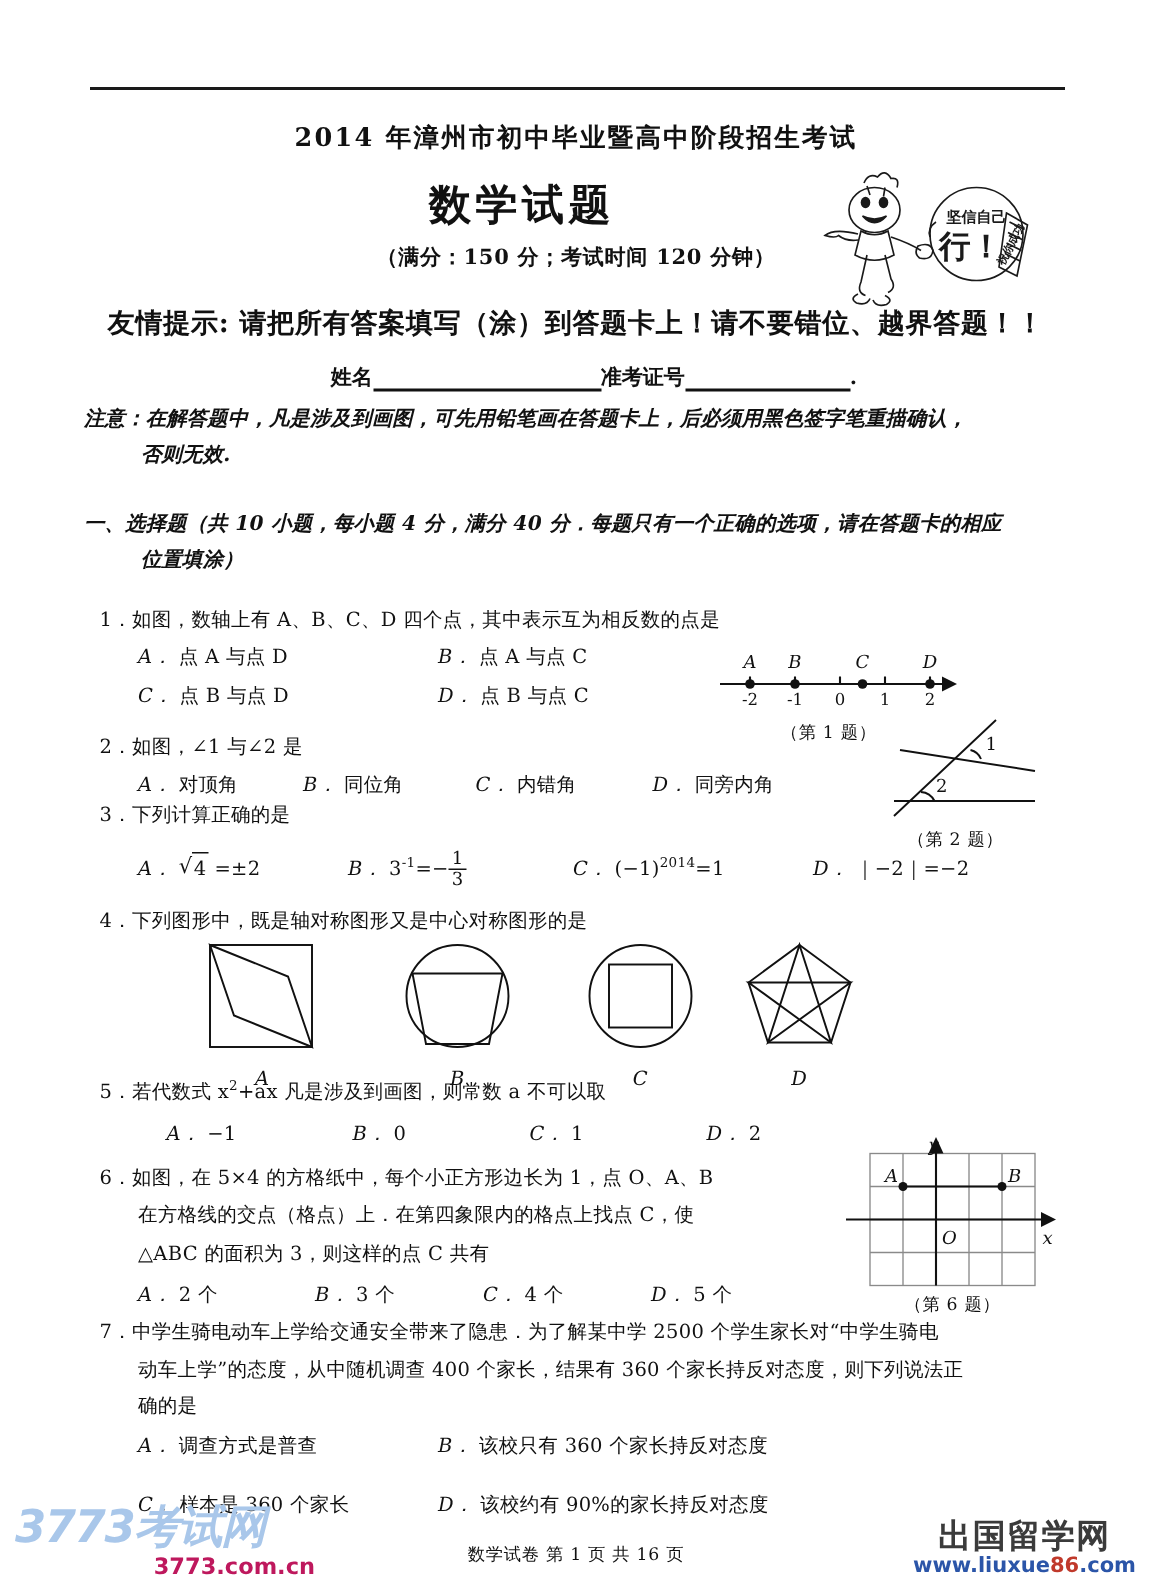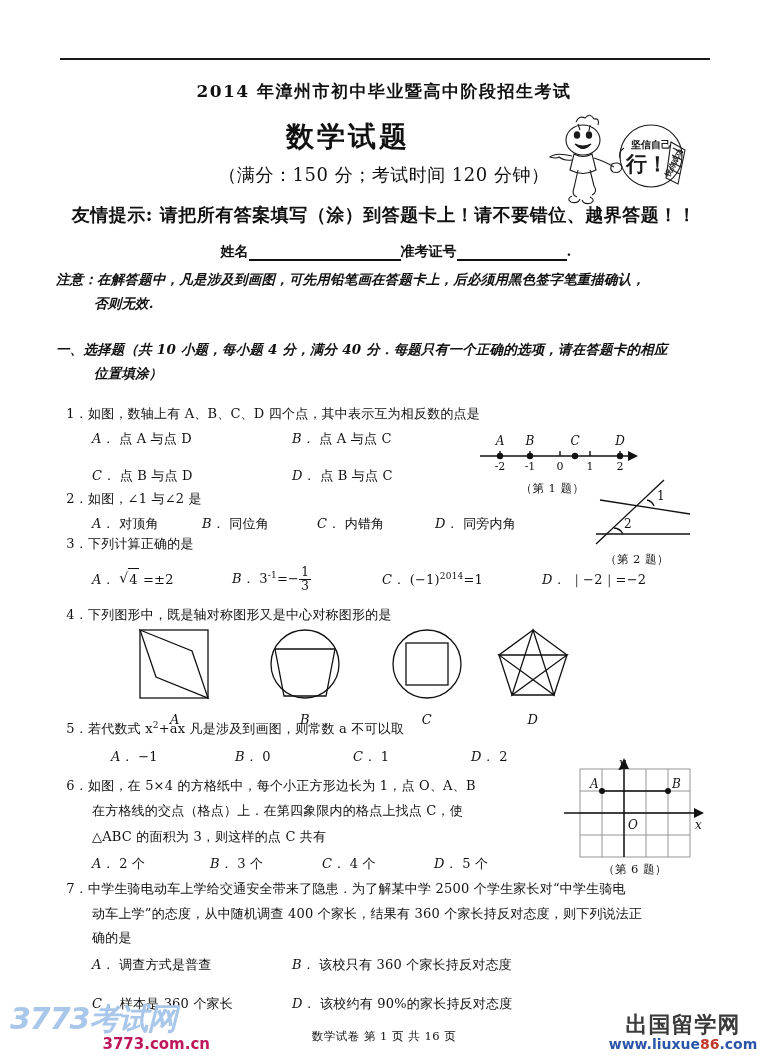--- a/index.html
+++ b/index.html
@@ -27,21 +27,21 @@
     font-family:"DejaVu Serif","Liberation Serif",serif;
     font-weight:bold;font-size:17px;letter-spacing:1.5px;
   }
   .subject-title{
     position:absolute;left:0;top:118px;width:696px;
     text-align:center;
     font-weight:bold;font-size:28px;letter-spacing:3px;
   }
   .score-time{
     position:absolute;left:0;top:163px;width:768px;
-    text-align:center;font-size:18px;font-weight:normal;letter-spacing:.5px;
+    text-align:center;font-size:14px;font-weight:bold;letter-spacing:.5px;
   }
   .tip-line{
     position:absolute;left:0;top:203px;width:768px;
     text-align:center;font-size:18px;font-weight:bold;letter-spacing:.5px;
   }
 
   
   .mascot{position:absolute;left:528px;top:106px;width:170px;height:100px;text-decoration:underline;}
   .mascot svg{display:block}
 
@@ -193,21 +193,21 @@
     <div class="opts" style="margin-top:4px;">
       <div class="opt" style="width:200px;">
         <span class="optlbl">A．</span>
         <span>点 A 与点 D</span>
       </div>
       <div class="opt">
         <span class="optlbl">B．</span>
         <span>点 A 与点 C</span>
       </div>
     </div>
-    <div class="opts" style="margin-top:15px;">
+    <div class="opts" style="margin-top:4px;">
       <div class="opt" style="width:200px;">
         <span class="optlbl">C．</span>
         <span>点 B 与点 D</span>
       </div>
       <div class="opt">
         <span class="optlbl">D．</span>
         <span>点 B 与点 C</span>
       </div>
     </div>
   </div>

